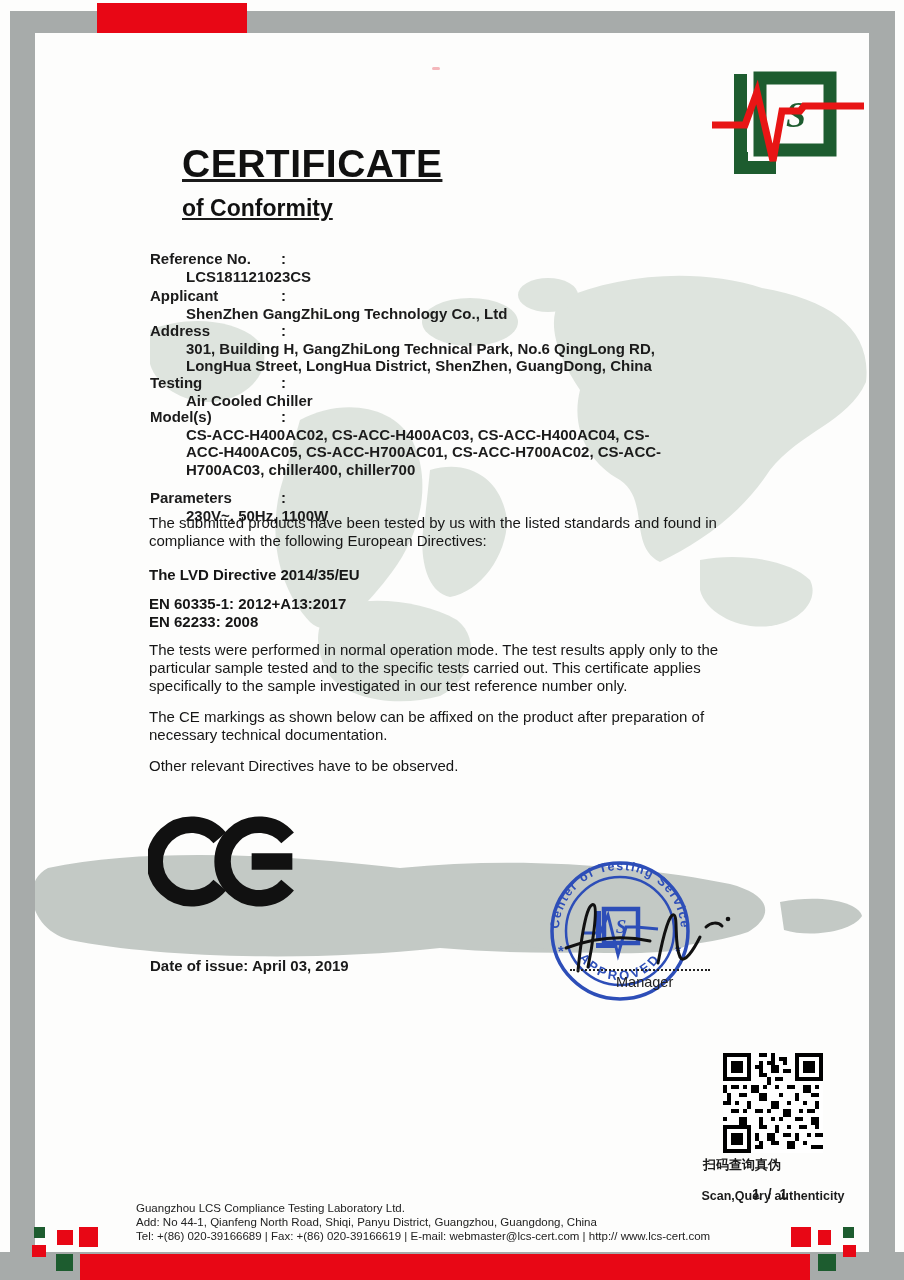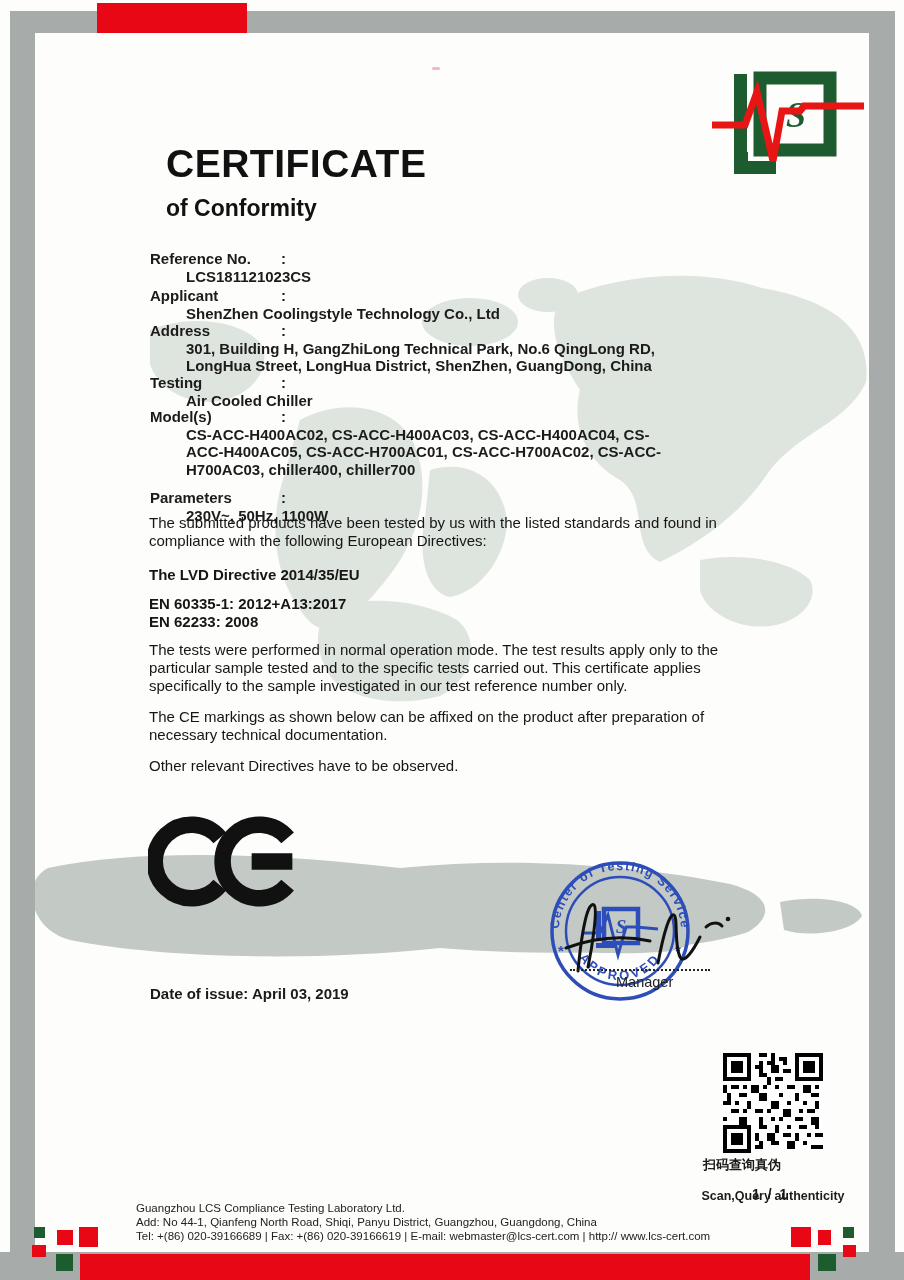--- a/index.html
+++ b/index.html
@@ -18,34 +18,34 @@
   .sq.red { background:#e80715; }
   .sq.green { background:#1d5c2f; }
   .scan-dot { position:absolute; left:432px; top:67px; width:8px; height:3px; background:#f4b7bb; border-radius:2px; z-index:3; }
 
   
   .map { position:absolute; left:0; top:0; z-index:1; pointer-events:none; }
 
   
   .content { position:absolute; left:0; top:0; width:904px; height:1280px; z-index:5; }
   .logo-lcs { position:absolute; left:712px; top:64px; }
-  .title { position:absolute; left:166px; top:143px; }
+  .title { position:absolute; left:182px; top:143px;text-decoration:underline; }
   .title h1 { font-size:39px; font-weight:bold; letter-spacing:0.5px; color:#111; line-height:42px; }
   .title h2 { font-size:23px; font-weight:bold; color:#111; margin-top:10px; }
 
   .row { position:absolute; left:150px; width:660px; font-size:15px; font-weight:bold; line-height:17.5px; }
   .row .lbl { display:inline-block; width:131px; vertical-align:top; }
   .row .col { display:inline-block; width:18px; vertical-align:top; }
   .row .val { display:inline-block; width:480px; vertical-align:top;margin-left:36px; }
 
   .para { position:absolute; left:149px; width:590px; font-size:15px; line-height:18.2px; color:#161616; }
   .para.bold { font-weight:bold; }
 
   .ce-mark { position:absolute; left:148px; top:813px; }
-  .date-issue { position:absolute; left:150px; top:957px; font-size:15px; font-weight:bold;margin-top:28px; }
+  .date-issue { position:absolute; left:150px; top:957px; font-size:15px; font-weight:bold; }
 
   .stamp-wrap { position:absolute; left:538px; top:853px; }
   .sig-dotline { position:absolute; left:570px; top:969px; width:140px; border-bottom:2px dotted #222; }
   .sig-role { position:absolute; left:616px; top:974px; font-size:14.5px; color:#222; }
 
   .qr { position:absolute; left:723px; top:1053px; }
   .qr-cap-cn { position:absolute; left:703px; top:1156px; width:140px; font-size:13px; font-weight:bold; }
   .qr-cap-en { position:absolute; left:688px; top:1171px; width:170px; text-align:center; font-size:12.5px; font-weight:bold;margin-top:18px; }
   .page-num { position:absolute; left:752px; top:1186px; font-size:14px; font-weight:bold; letter-spacing:2px; }
 
@@ -105,21 +105,21 @@
 
     <div class="title">
       <h1>CERTIFICATE</h1>
       <h2>of Conformity</h2>
     </div>
 
     <div class="row" style="top:250px;">
       <span class="lbl">Reference No.</span><span class="col">:</span><span class="val">LCS181121023CS</span>
     </div>
     <div class="row" style="top:287px;">
-      <span class="lbl">Applicant</span><span class="col">:</span><span class="val">ShenZhen Coolingstyle Technology Co., Ltd</span>
+      <span class="lbl">Applicant</span><span class="col">:</span><span class="val">ShenZhen GangZhiLong Technology Co., Ltd</span>
     </div>
     <div class="row" style="top:322px;">
       <span class="lbl">Address</span><span class="col">:</span><span class="val">301, Building H, GangZhiLong Technical Park, No.6 QingLong RD, LongHua Street, LongHua District, ShenZhen, GuangDong, China</span>
     </div>
     <div class="row" style="top:374px;">
       <span class="lbl">Testing</span><span class="col">:</span><span class="val">Air Cooled Chiller</span>
     </div>
     <div class="row" style="top:408px;">
       <span class="lbl">Model(s)</span><span class="col">:</span><span class="val">CS-ACC-H400AC02, CS-ACC-H400AC03, CS-ACC-H400AC04, CS-ACC-H400AC05, CS-ACC-H700AC01, CS-ACC-H700AC02, CS-ACC-H700AC03, chiller400, chiller700</span>
     </div>

